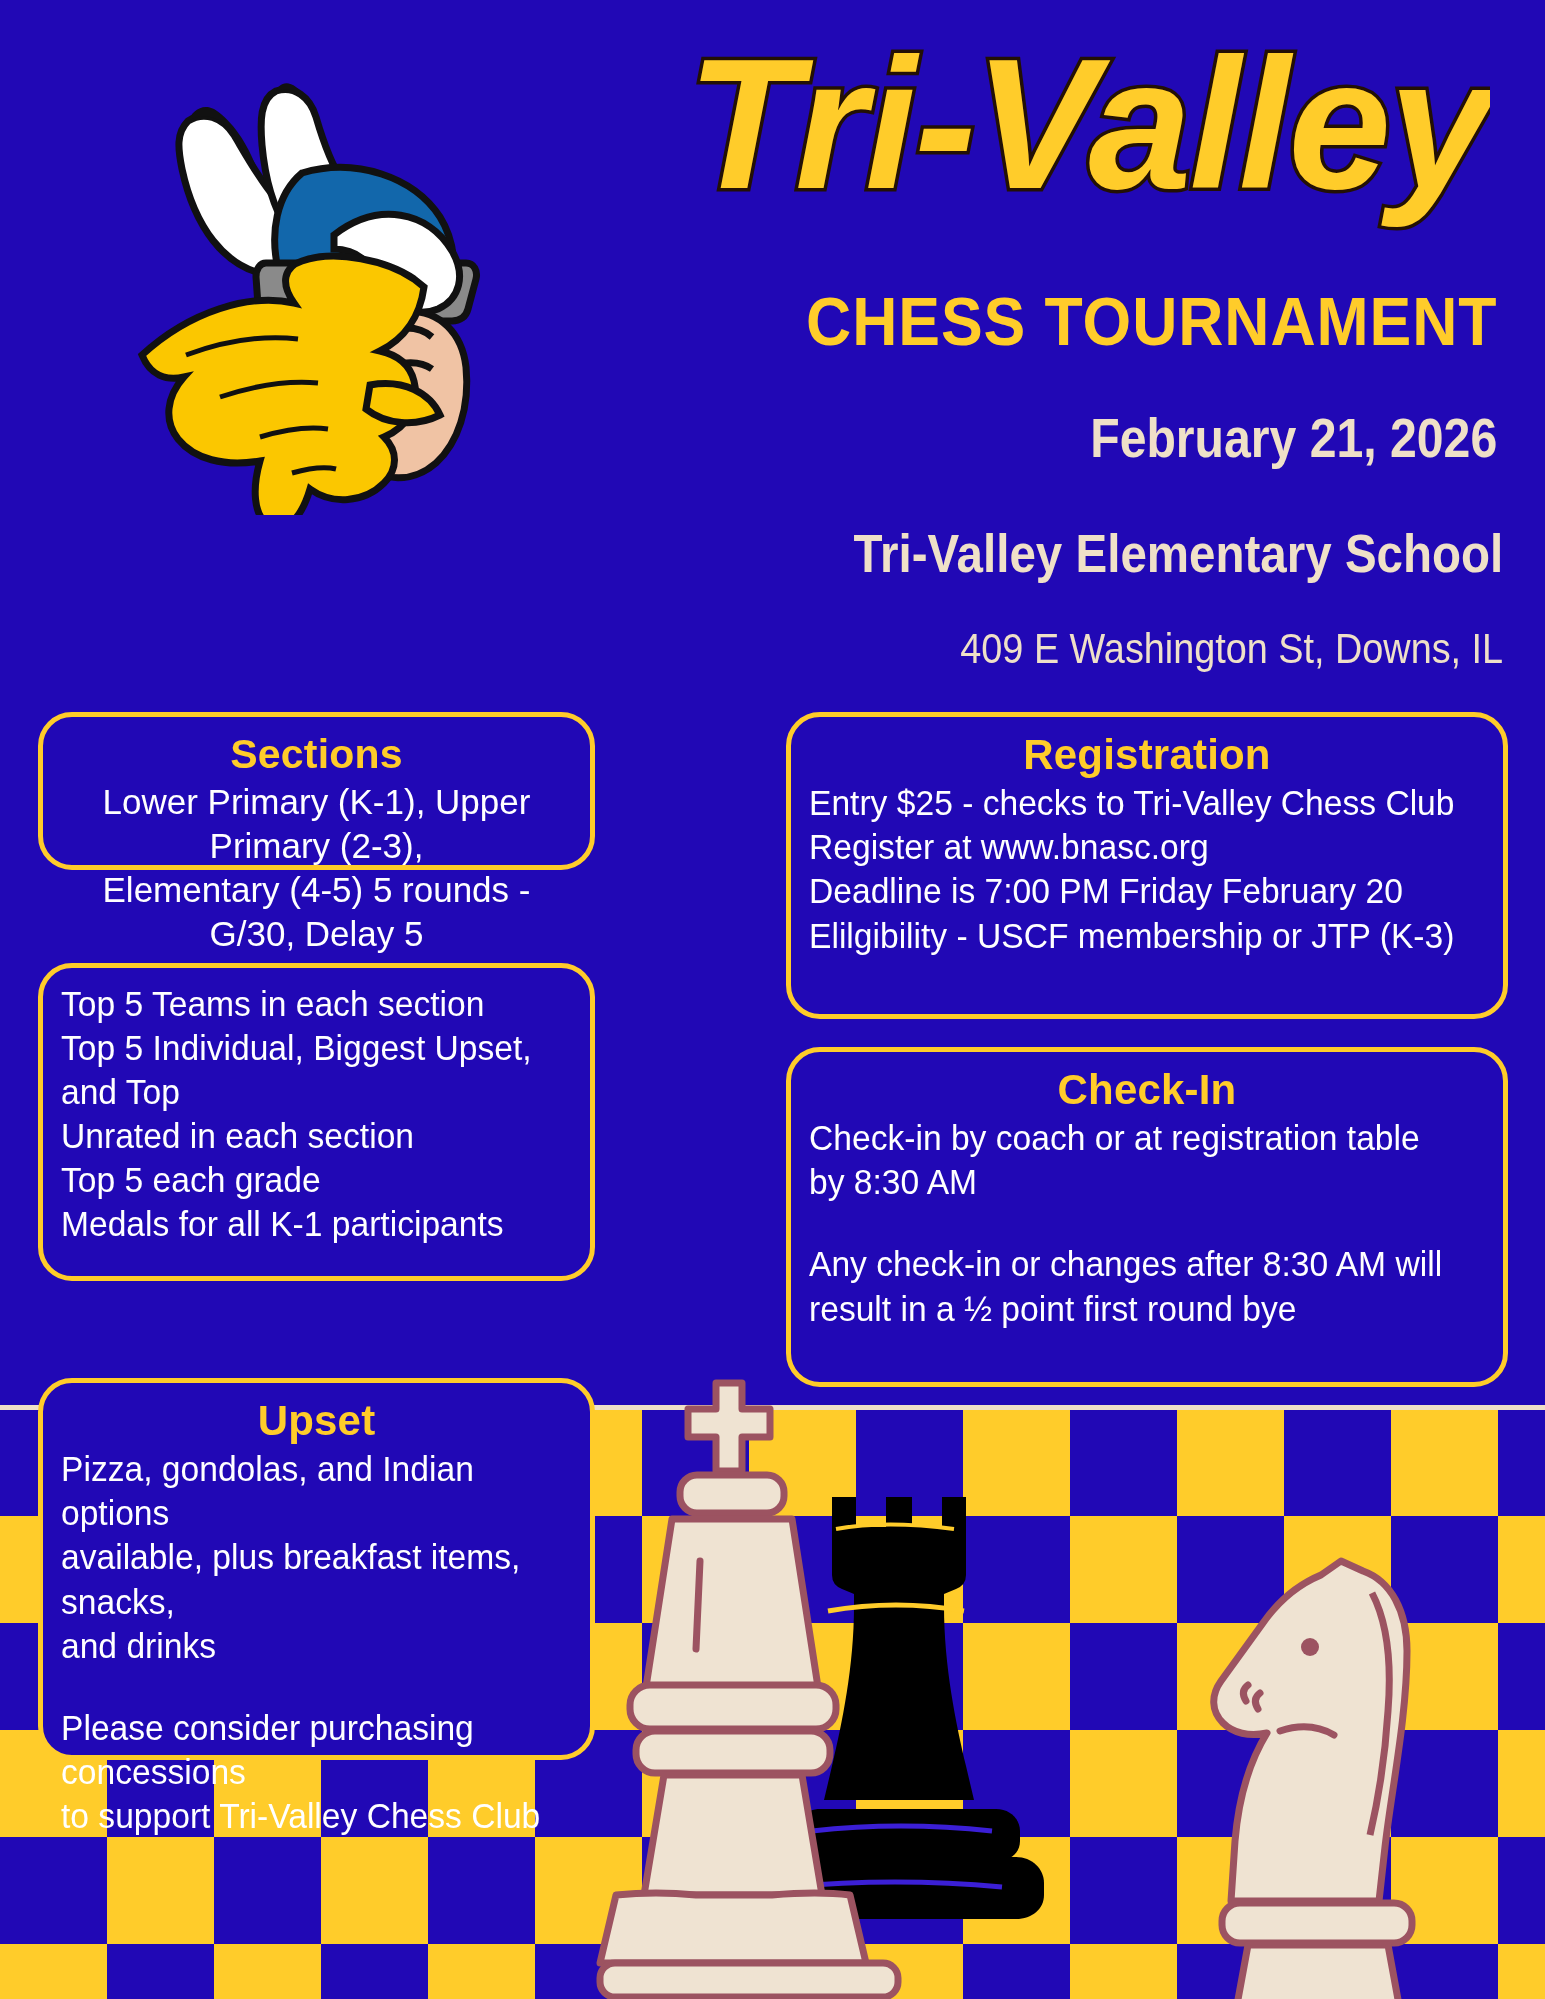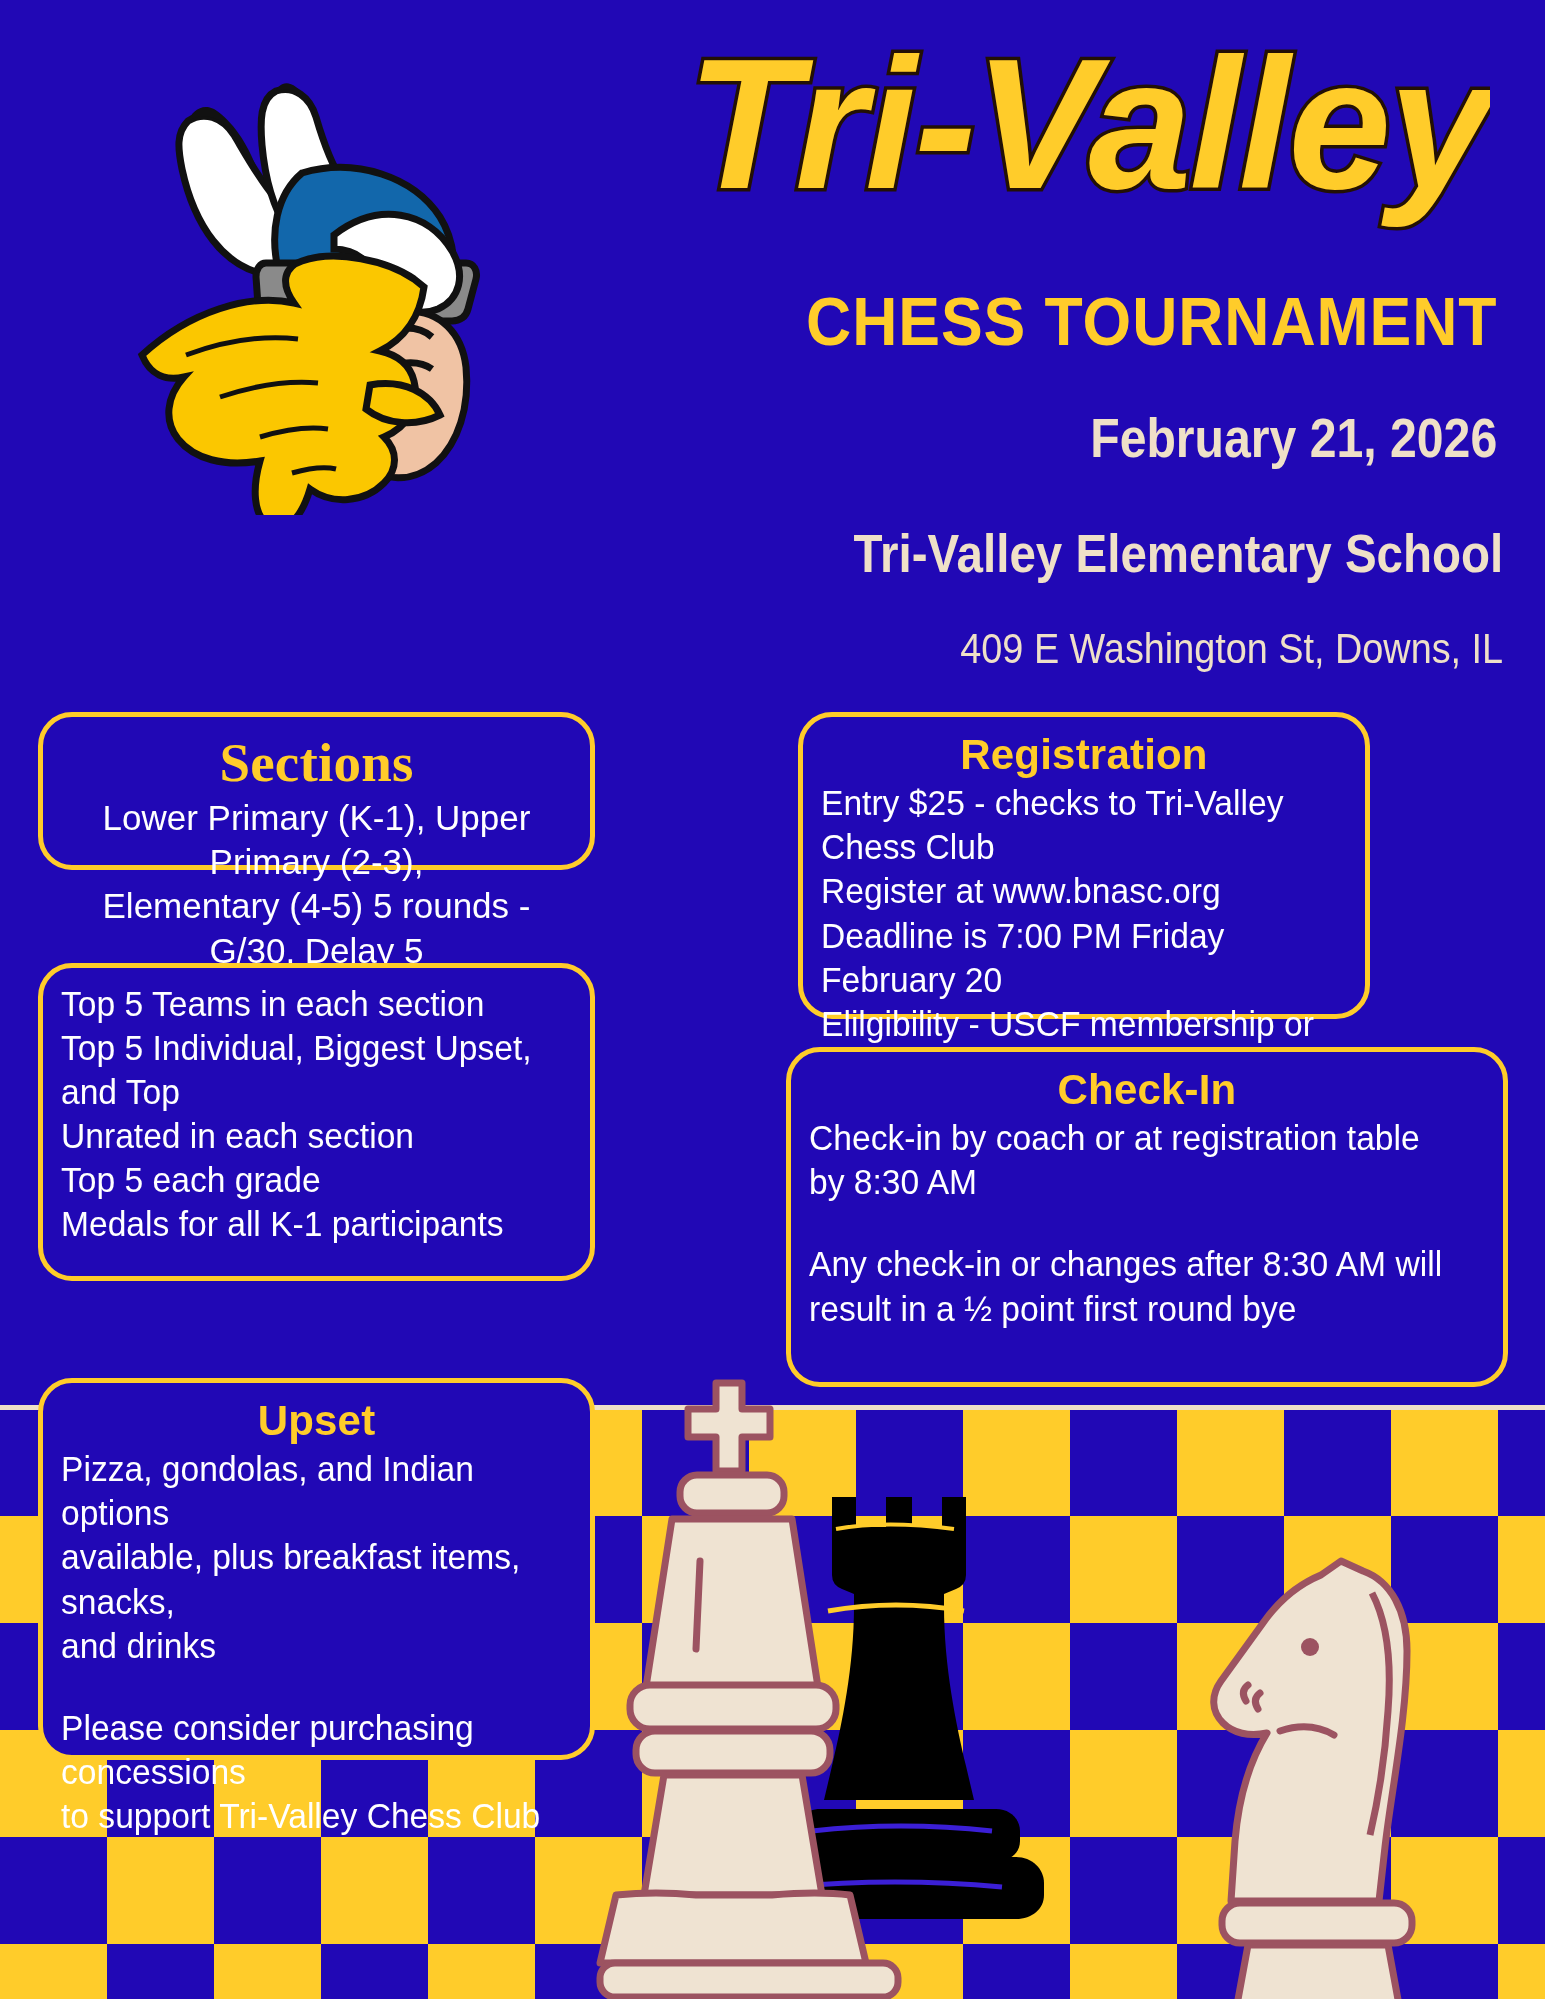--- a/index.html
+++ b/index.html
@@ -99,24 +99,24 @@
     font-size:35px;
     line-height:1.26;
     transform:scaleX(.96);
     transform-origin:left center;
     white-space:pre-wrap;
   }
   .card p.ctr { text-align:center; transform:none; }
   .card p.gap { margin-top:38px; }
 
   #card-sections     { left:38px;  top:712px;  width:557px; height:158px; }
-  #card-sections h2  { font-size:55px;font-family:Liberation Serif, serif; }
+  #card-sections h2  { font-size:41px; }
   #card-awards       { left:38px;  top:963px;  width:557px; height:318px; }
   #card-food         { left:38px;  top:1378px; width:557px; height:382px; }
-  #card-registration { left:786px; top:712px;  width:572px; height:307px;margin-left:12px; }
+  #card-registration { left:786px; top:712px;  width:722px; height:307px; }
   #card-checkin      { left:786px; top:1047px; width:722px; height:340px; }
 
   
   #hr {
     position:absolute; left:0; top:1405px; width:1545px; height:5px;
     background:#efe0c8; z-index:1;
   }
 </style>
 </head>
 <body>

